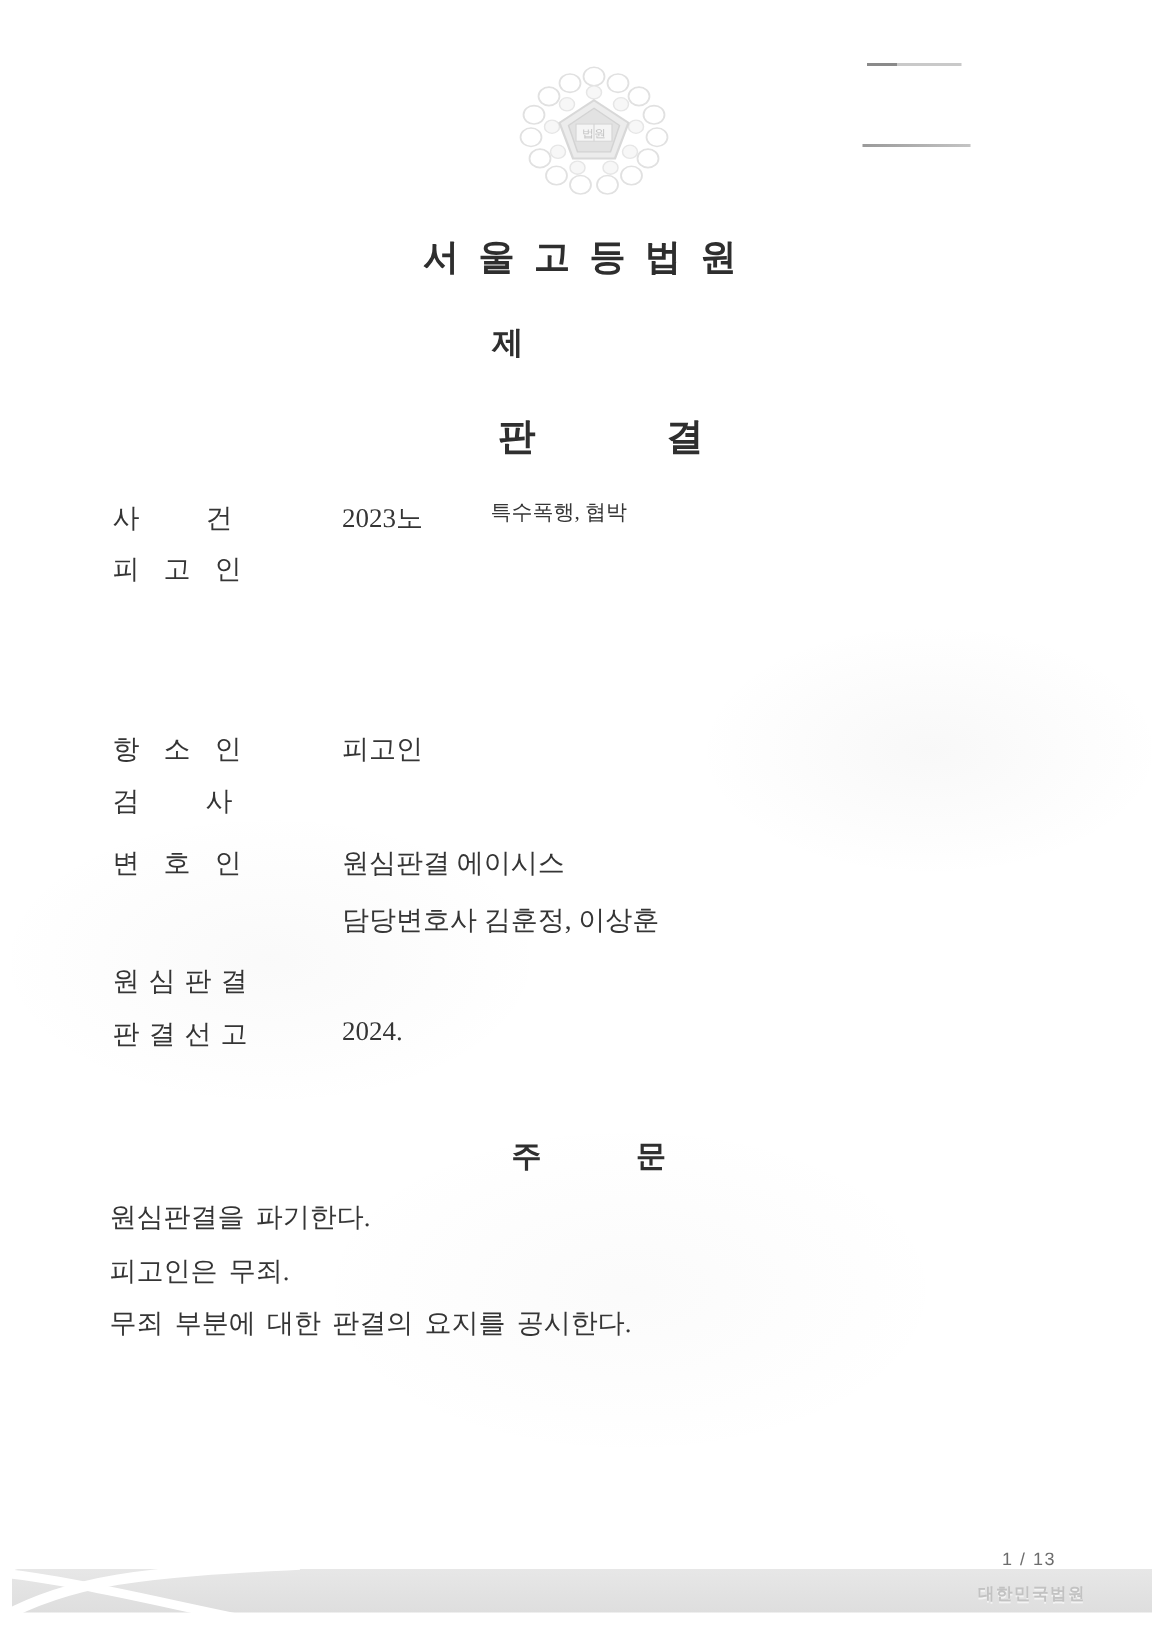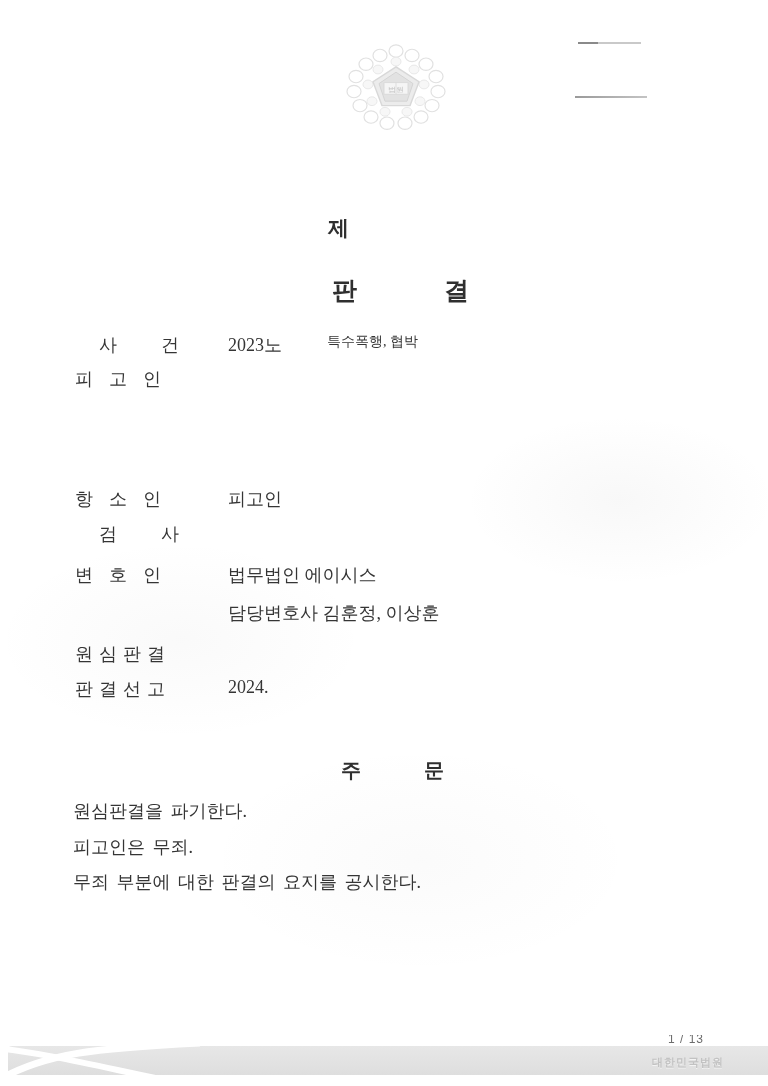--- a/index.html
+++ b/index.html
@@ -44,21 +44,21 @@
     left: 328px; top: 214px;
     font-size: 21px; color: #2f2f2f; font-weight: 600;
   }
   .doc-title {
     left: 332px; top: 274px;
     font-size: 25px; letter-spacing: 87px;
     color: #2f2f2f; font-weight: 600;
   }
 
   .label { left: 75px; font-size: 18px; color: #353535; }
-  .ls2 { letter-spacing: 44px; margin-left: 24px; }
+  .ls2 { letter-spacing: 44px; }
   .ls3 { letter-spacing: 16px; }
   .ls4 { letter-spacing: 6px; }
   .value { left: 228px; font-size: 18px; color: #353535; }
   .value2 { left: 327px; font-size: 14px; color: #353535; }
 
   .order-heading {
     left: 341px; top: 757px;
     font-size: 20px; letter-spacing: 63px;
     color: #2f2f2f; font-weight: 600;
   }
@@ -129,36 +129,37 @@
 
       <rect x="-12" y="-6" width="24" height="13" fill="#f4f4f4" stroke="#cfcfcf" stroke-width="0.8"></rect>
       <line x1="0" y1="-6" x2="0" y2="7" stroke="#cfcfcf" stroke-width="0.8"></line>
       <text x="0" y="4" text-anchor="middle" font-size="8" fill="#b5b5b5">법원</text>
     </g>
   </svg>
 
   <div class="abs redact-line-top"></div>
   <div class="abs redact-line-bottom"></div>
 
+  <div class="abs court-title">서울고등법원</div>
   <div class="abs division">제</div>
   <div class="abs doc-title">판결</div>
 
   <div class="abs label ls2" style="top:333px">사건</div>
   <div class="abs value" style="top:333px">2023노</div>
   <div class="abs value2" style="top:333px">특수폭행, 협박</div>
 
   <div class="abs label ls3" style="top:367px">피고인</div>
 
   <div class="abs label ls3" style="top:487px">항소인</div>
   <div class="abs value" style="top:487px">피고인</div>
 
   <div class="abs label ls2" style="top:522px">검사</div>
 
   <div class="abs label ls3" style="top:563px">변호인</div>
-  <div class="abs value" style="top:563px">법무법인 에이시스</div>
+  <div class="abs value" style="top:563px">원심판결 에이시스</div>
   <div class="abs value" style="top:601px">담당변호사 김훈정, 이상훈</div>
 
   <div class="abs label ls4" style="top:642px">원심판결</div>
 
   <div class="abs label ls4" style="top:677px">판결선고</div>
   <div class="abs value" style="top:677px">2024.</div>
 
   <div class="abs order-heading">주문</div>
   <div class="abs order-line" style="top:799px">원심판결을 파기한다.</div>
   <div class="abs order-line" style="top:835px">피고인은 무죄.</div>

